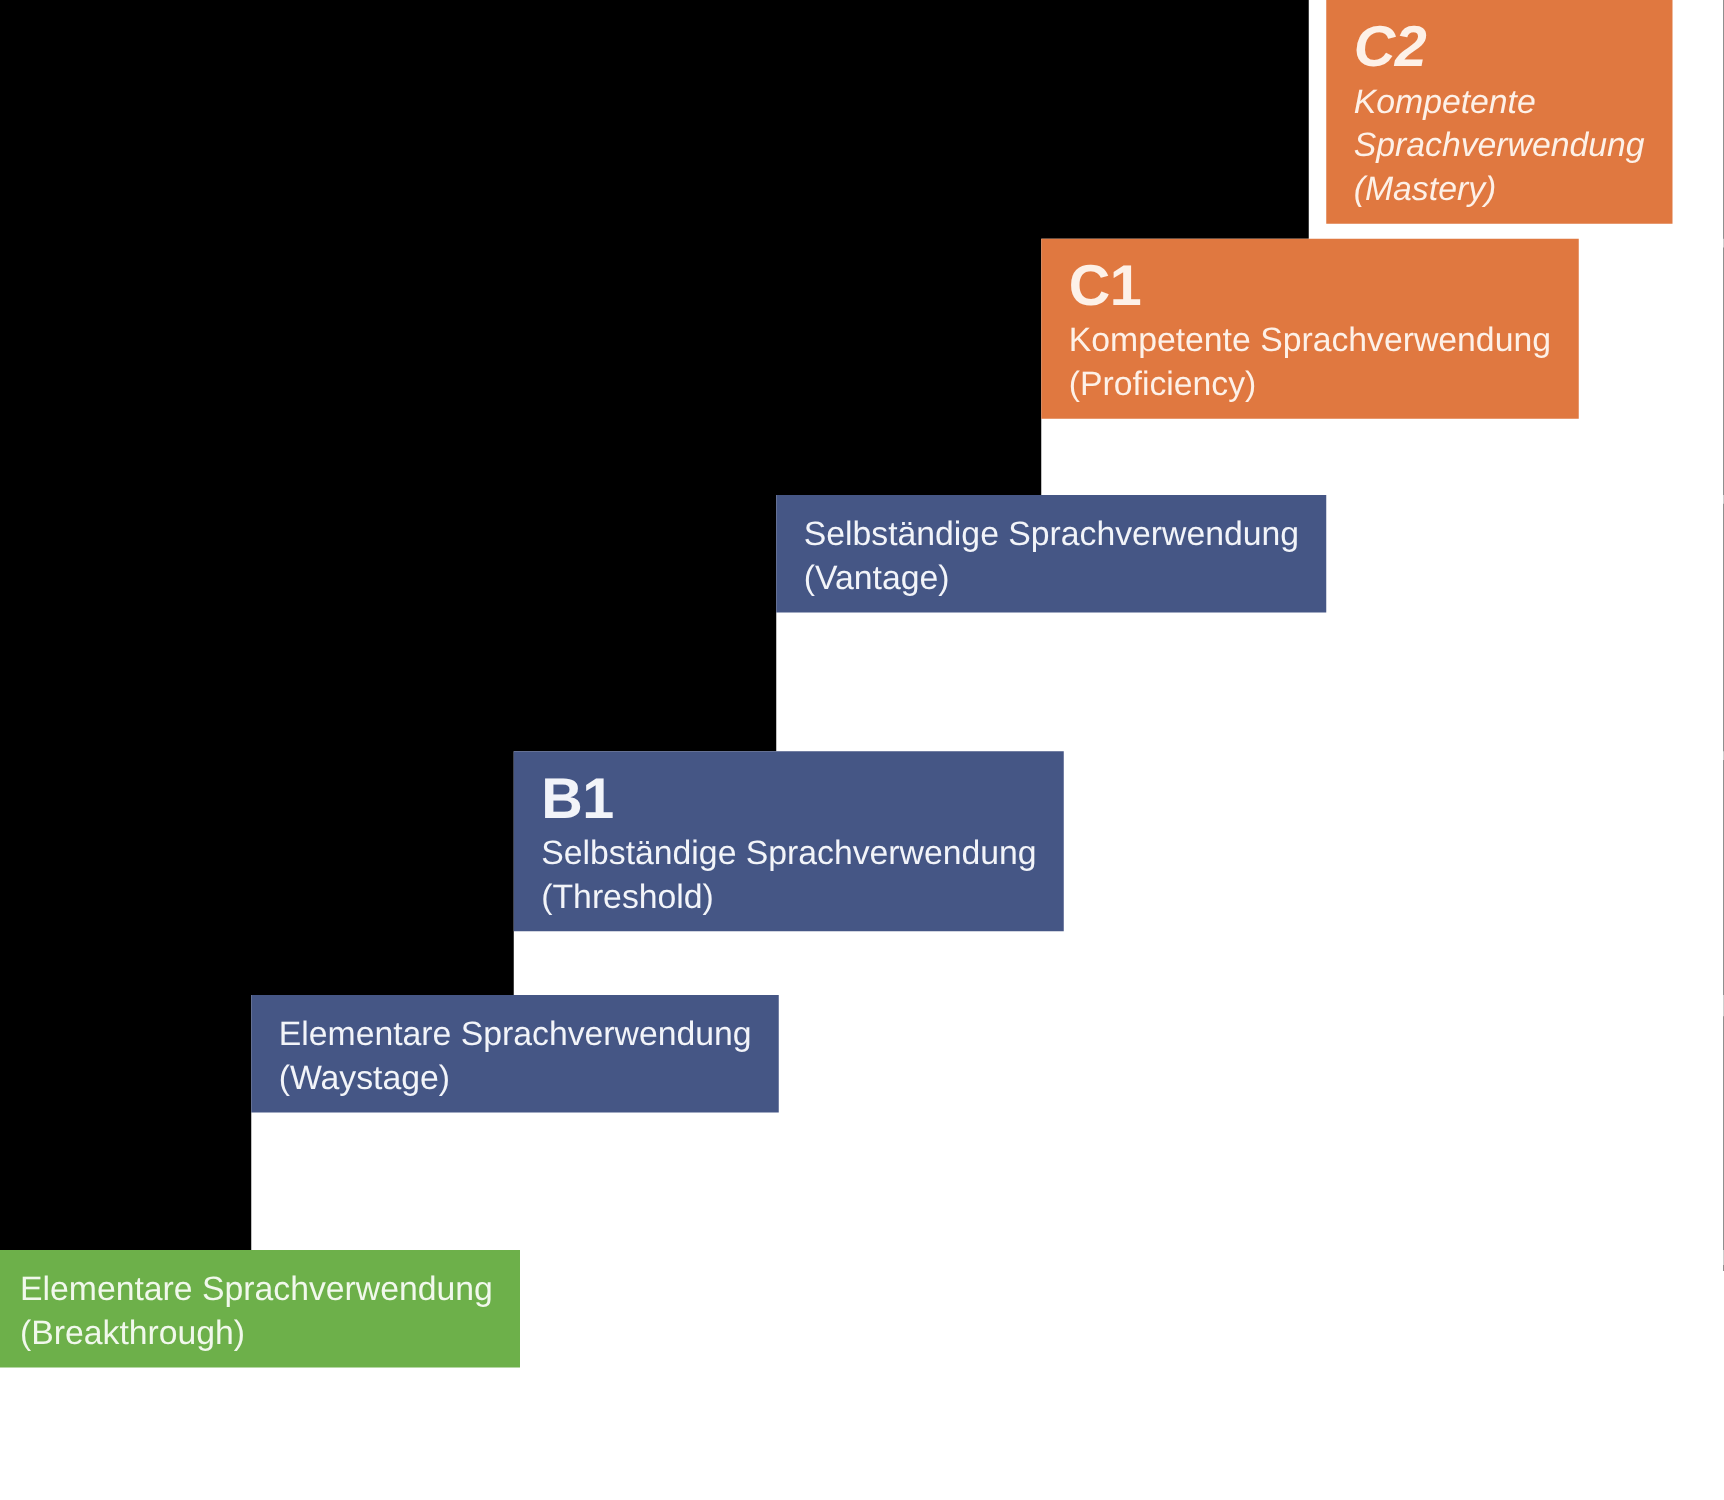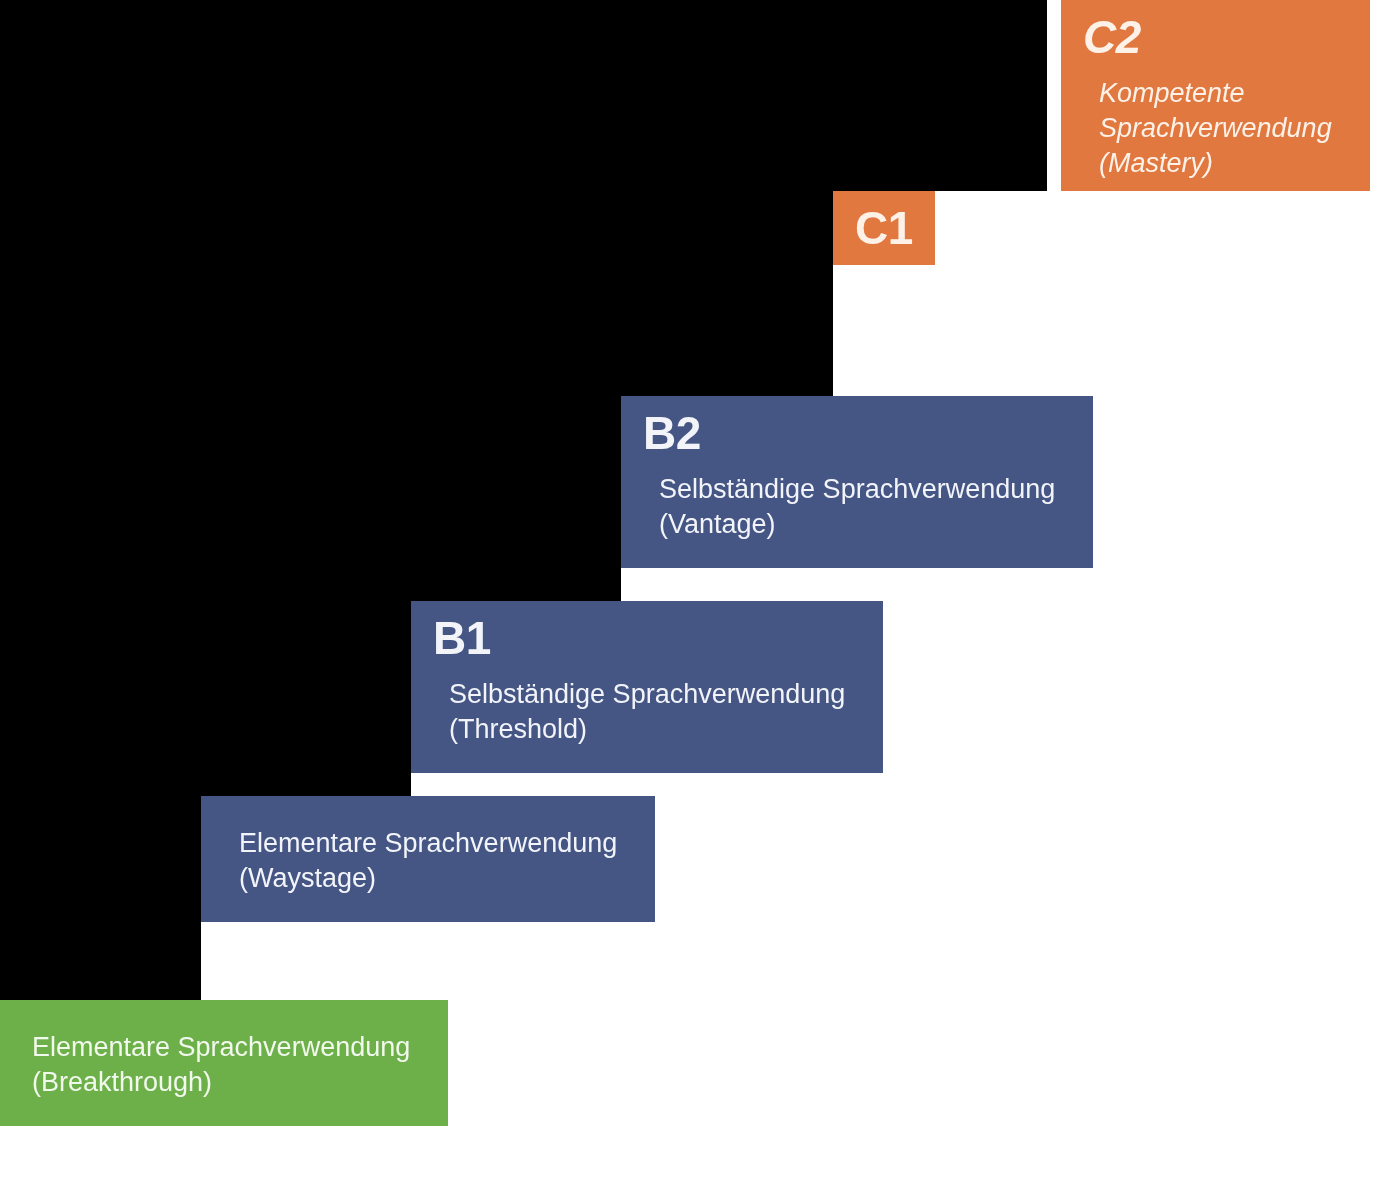--- a/index.html
+++ b/index.html
@@ -36,21 +36,21 @@
     line-height: 1.0;
     letter-spacing: -0.5px;
     margin: 0 0 4px 0;
     color: #ffffff;
     white-space: nowrap;
   }
   .level-desc {
     font-size: 27px;
     font-weight: 400;
     line-height: 1.30;
-    margin: 16px;
+    margin: 0;
     color: #ffffff;
     white-space: pre-line;
   }
 
   
   .tone-orange .panel { background: #e07840; }
   .tone-blue   .panel { background: #455685; }
   .tone-green  .panel { background: #6db04a; }
 
   .tone-orange .level-code,
@@ -70,26 +70,27 @@
       <div class="level-code">C2</div>
       <div class="level-desc">Kompetente
 Sprachverwendung
 (Mastery)</div>
     </div>
   </div>
 
   <div class="step tone-orange" style="left:833px; top:191px; width:560px; height:212px;">
     <div class="panel" style="left:14px; top:14px; right:14px; bottom:14px; inset:auto;">
       <div class="level-code">C1</div>
+      <div class="level-desc">Kompetente Sprachverwendung
+(Proficiency)</div>
     </div>
   </div>
 
   <div class="step tone-blue" style="left:621px; top:396px; width:772px; height:212px;">
     <div class="panel" style="left:14px; top:14px; right:14px; bottom:14px; inset:auto;">
-      <div class="level-code">B2</div>
       <div class="level-desc">Selbständige Sprachverwendung
 (Vantage)</div>
     </div>
   </div>
 
   <div class="step tone-blue" style="left:411px; top:601px; width:982px; height:212px;">
     <div class="panel" style="left:14px; top:14px; right:14px; bottom:14px; inset:auto;">
       <div class="level-code">B1</div>
       <div class="level-desc">Selbständige Sprachverwendung
 (Threshold)</div>

